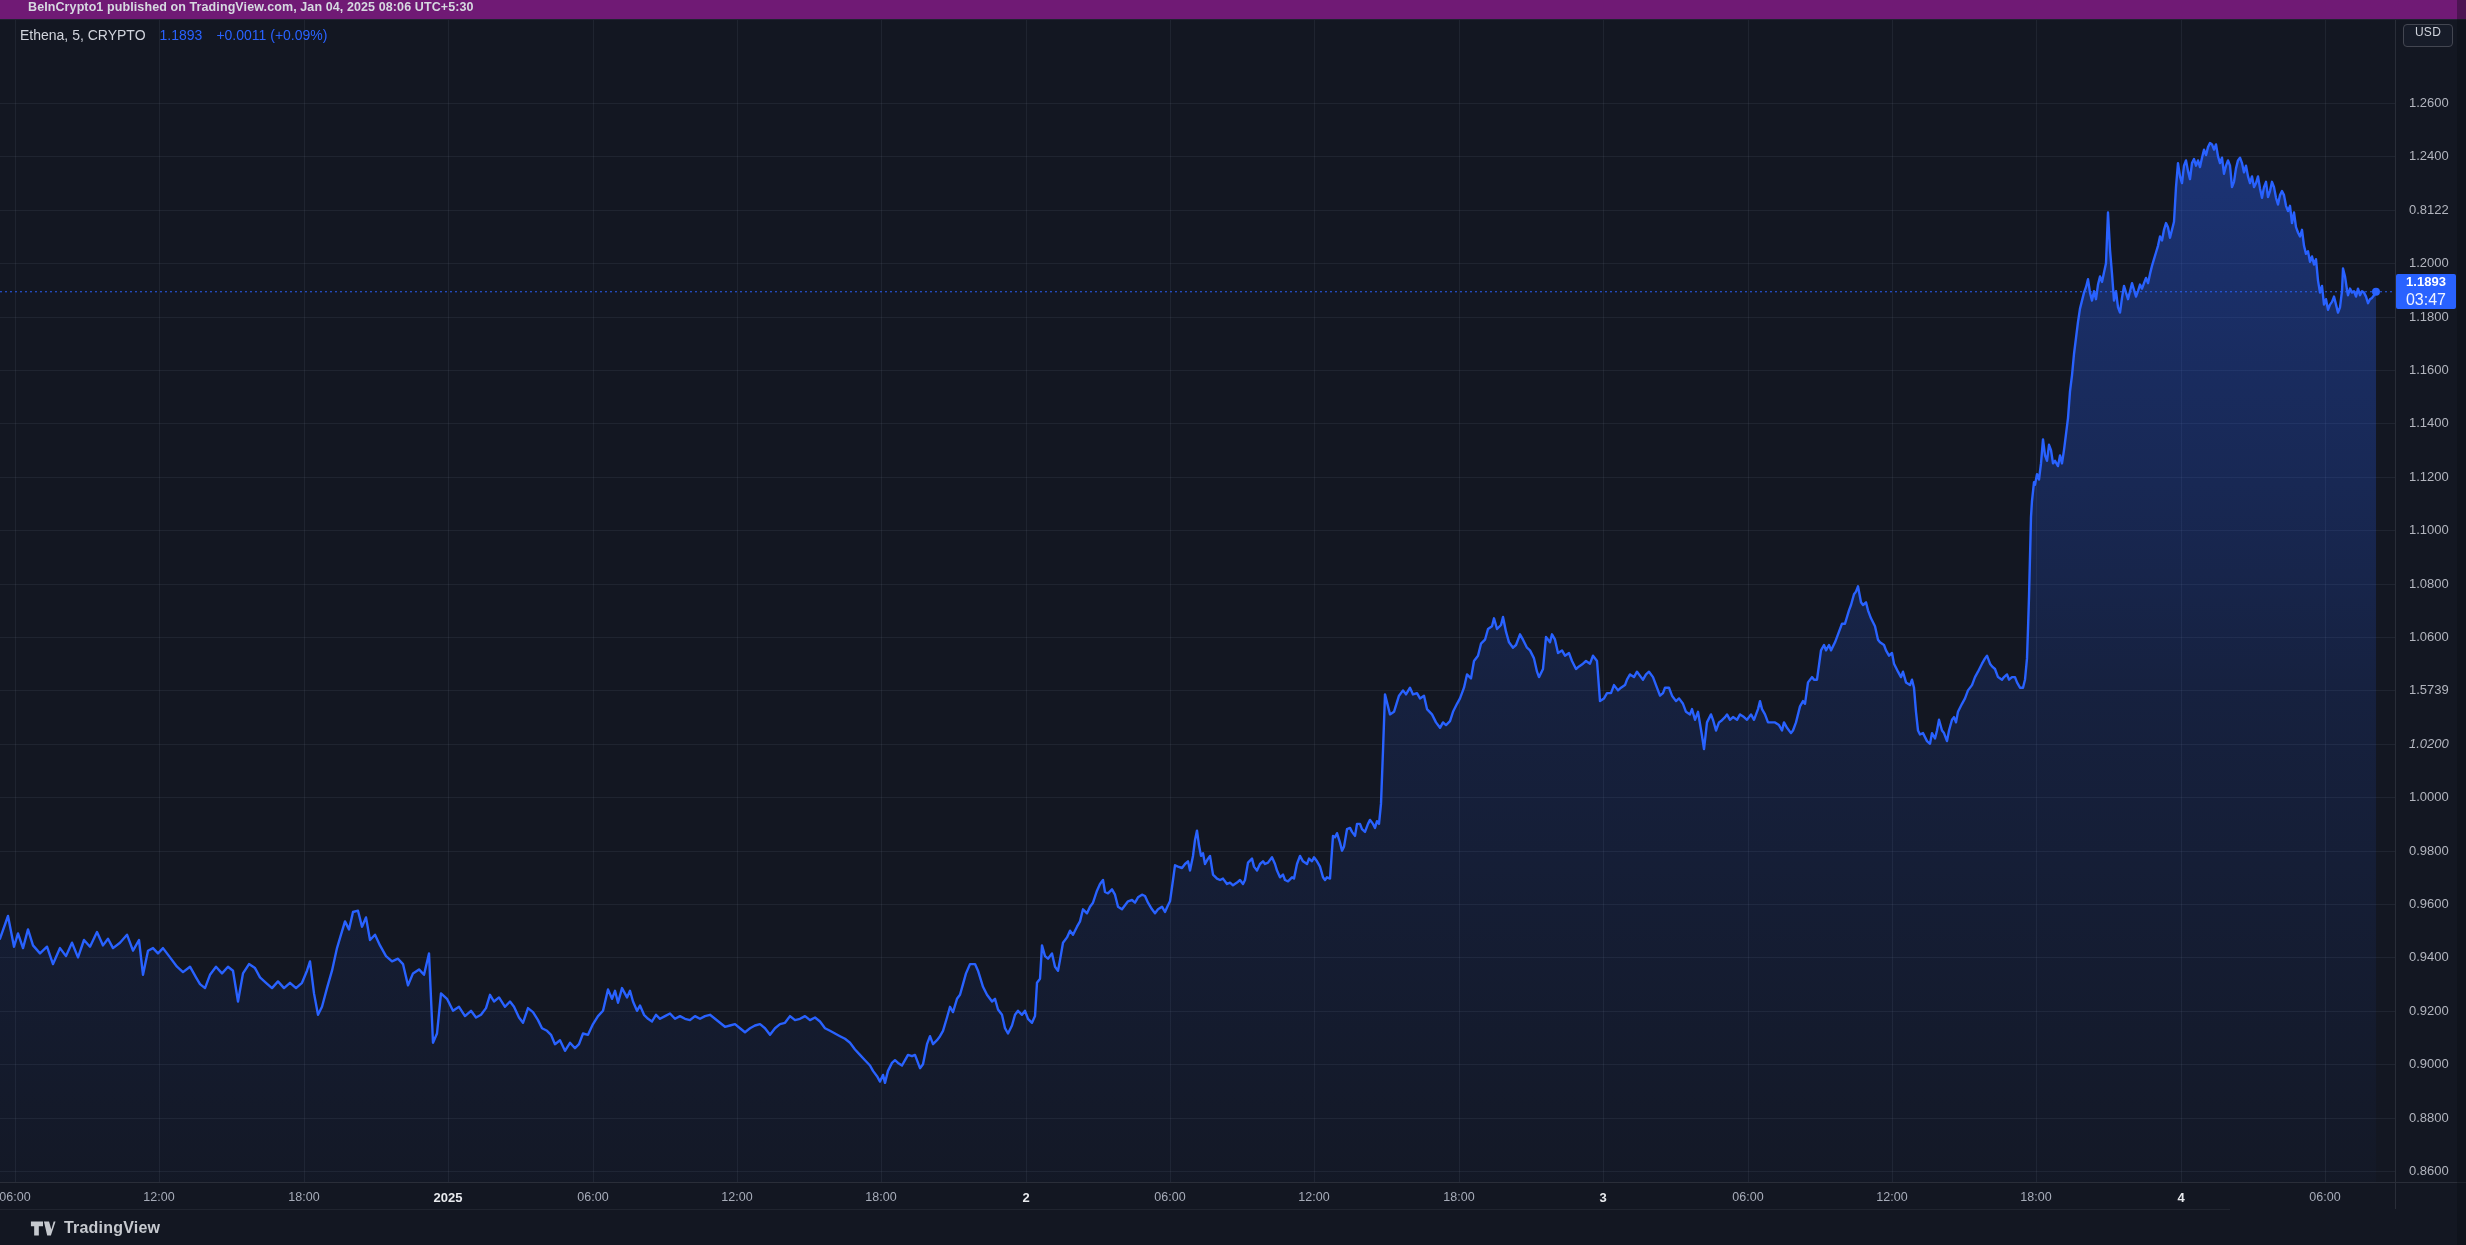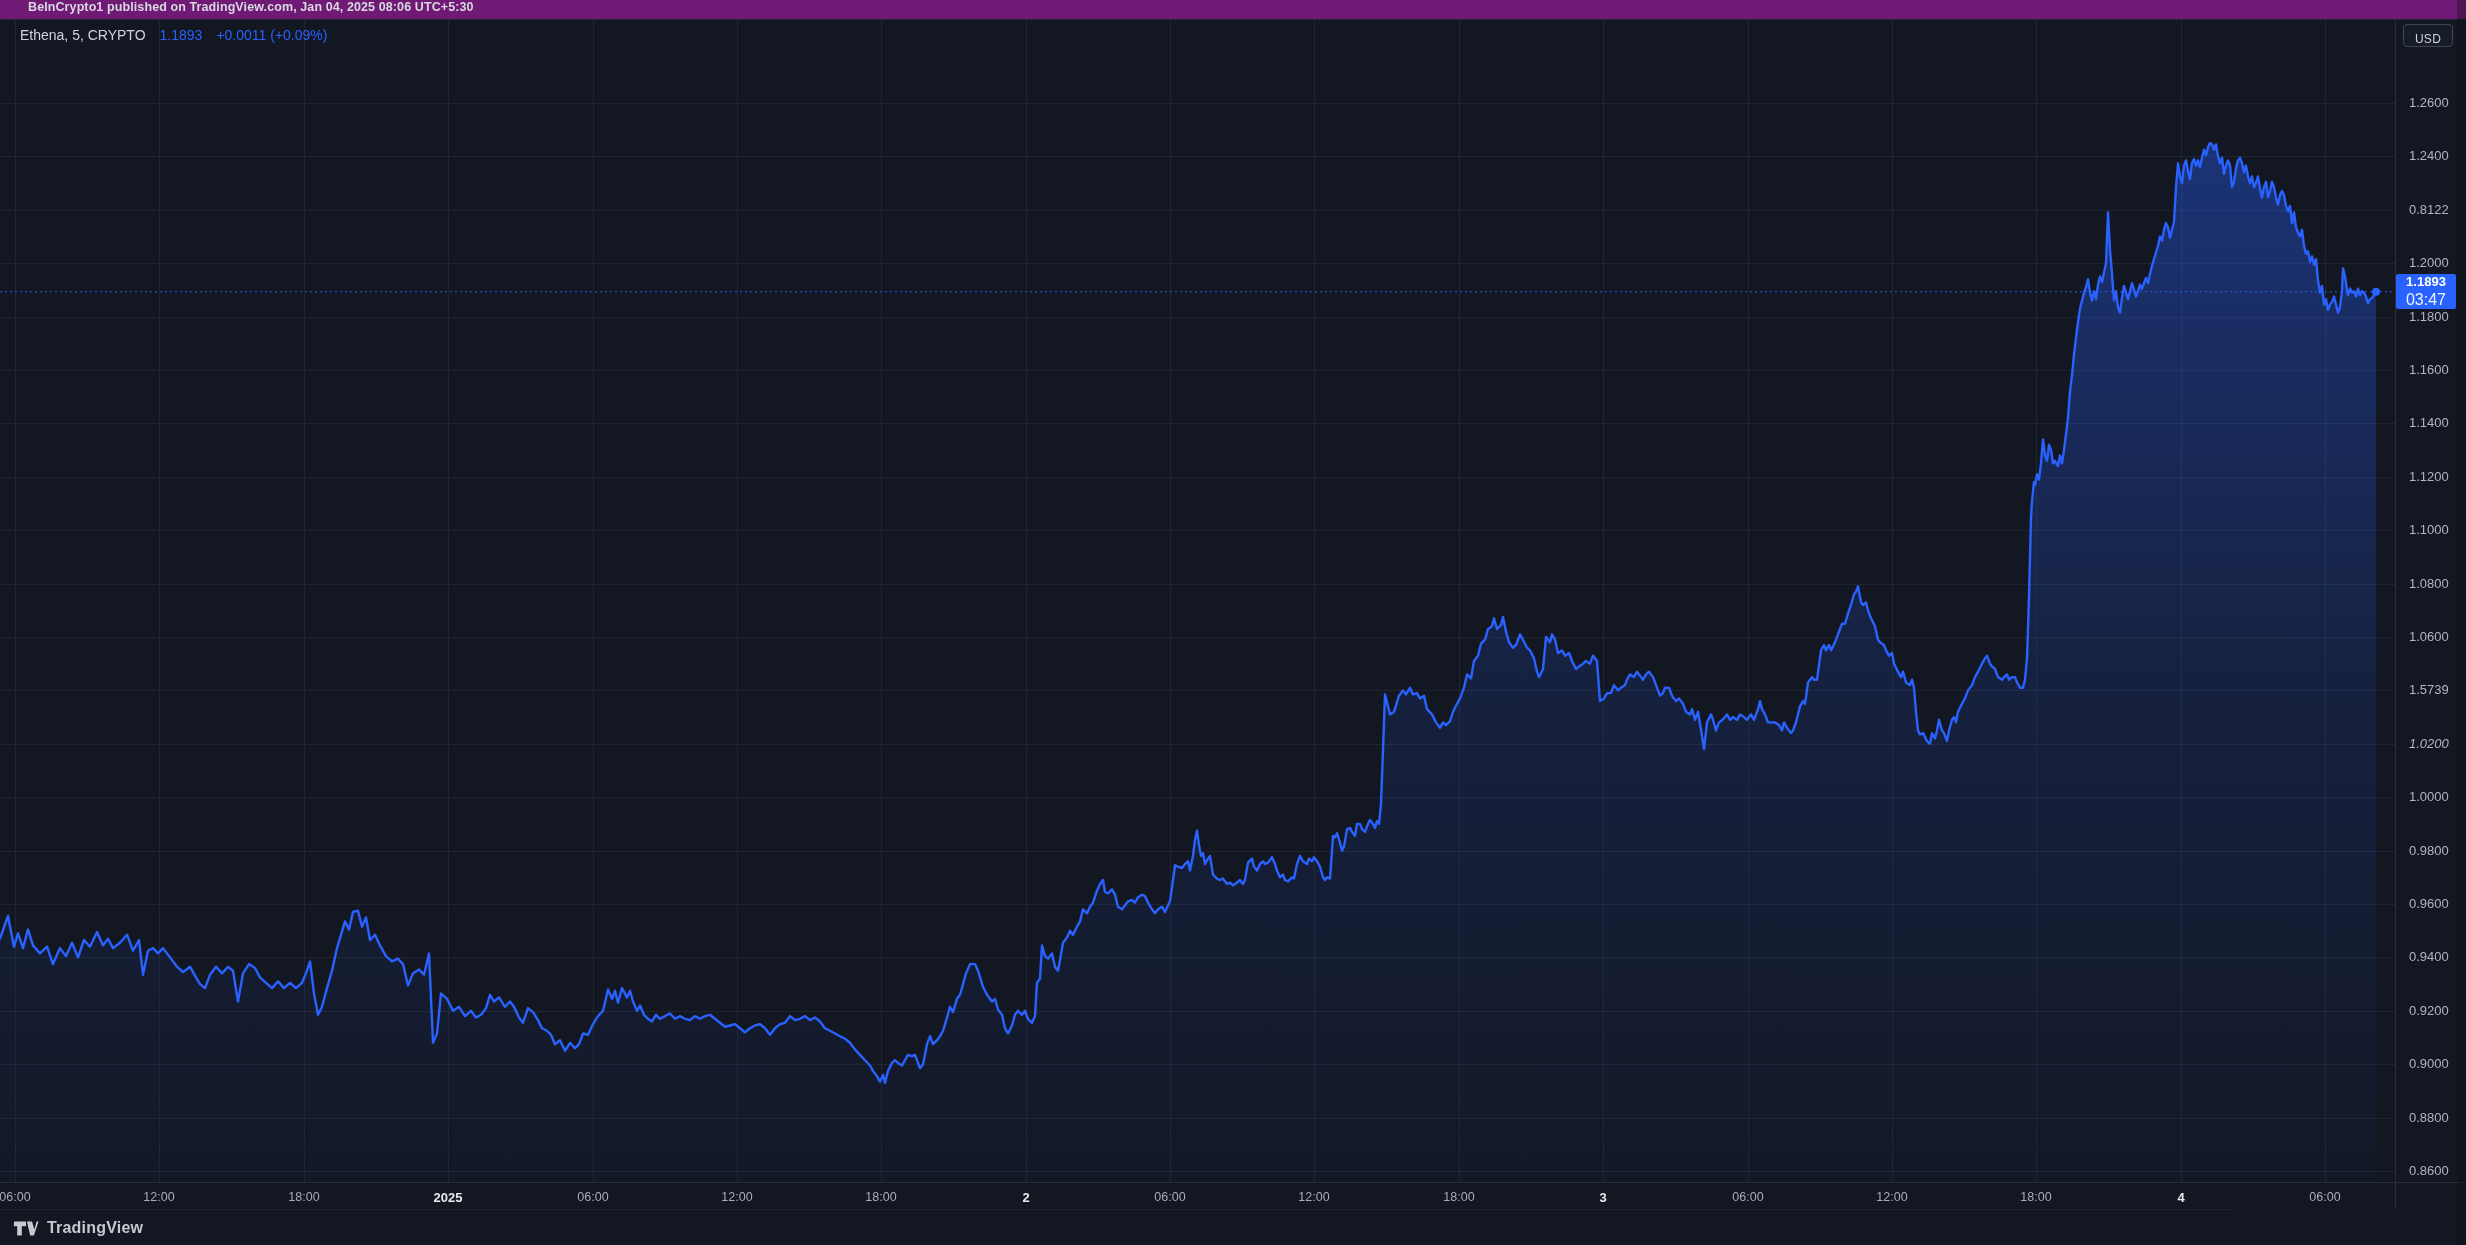--- a/index.html
+++ b/index.html
@@ -15,32 +15,32 @@
   #header-bar{left:0;top:0;width:2466px;height:20px;z-index:3;background:#701a75;
     border-bottom:1px solid #1f2330;display:flex;align-items:flex-start;padding-left:28px}
   #header-bar span{font-size:12.5px;font-weight:700;color:var(--header);letter-spacing:.1px}
   #legend-row{left:20px;top:27px;z-index:3;display:flex;gap:14px;align-items:center}
   #legend-row .sym{font-size:14px;color:var(--legend);font-weight:400}
   #legend-row .val{font-size:14px;color:var(--accent)}
   #price-axis{left:2395px;top:20px;width:63px;height:1189px;z-index:2;border-left:1px solid var(--panel-border)}
   .p-tick{position:absolute;left:13px;font-size:13px;color:var(--tick);white-space:nowrap}
   #usd-button{left:2403px;top:24px;width:50px;height:23px;z-index:4;border:1px solid #434651;
     border-radius:4px;background:#171c29;color:#d1d4dc;font-size:12px;display:flex;
-    align-items:flex-end;justify-content:center;letter-spacing:.3px;cursor:pointer}
+    align-items:flex-start;justify-content:center;letter-spacing:.3px;cursor:pointer}
   #price-badge{left:2396px;width:60px;height:35px;z-index:4;background:var(--accent);
     border-radius:2px;color:#fff;display:flex;flex-direction:column;align-items:center;
     justify-content:center;line-height:1.25}
   #price-badge .bp{font-size:13px;font-weight:700}
   #price-badge .bc{font-size:16px;opacity:.92}
   #time-axis{left:0;top:1182px;width:2466px;height:27px;z-index:2;border-top:1px solid var(--panel-border)}
   .t-tick{position:absolute;top:7px;width:64px;margin-left:-32px;text-align:center;
     font-size:12.5px;color:#a7acb9;white-space:nowrap}
   .t-tick.major{color:var(--tick-major);font-weight:700;font-size:13px}
   #bottom-bar{left:0;top:1209px;width:2230px;height:36px;z-index:3;border-top:1px solid #20242f;
-    display:flex;align-items:center;padding-left:13px;gap:8px;background:var(--bg)}
+    display:flex;align-items:center;padding-left:30px;gap:8px;background:var(--bg)}
   #logo-text{font-size:16px;font-weight:700;color:var(--logo);letter-spacing:.2px}
   #right-edge{left:2457px;top:0;width:9px;height:1245px;z-index:5;background:rgba(10,12,18,0.35)}
 </style>
 </head>
 <body>
 
 <div id="stage">
 
   <svg id="chart-svg" width="2466" height="1245" viewBox="0 0 2466 1245">
       <defs>

